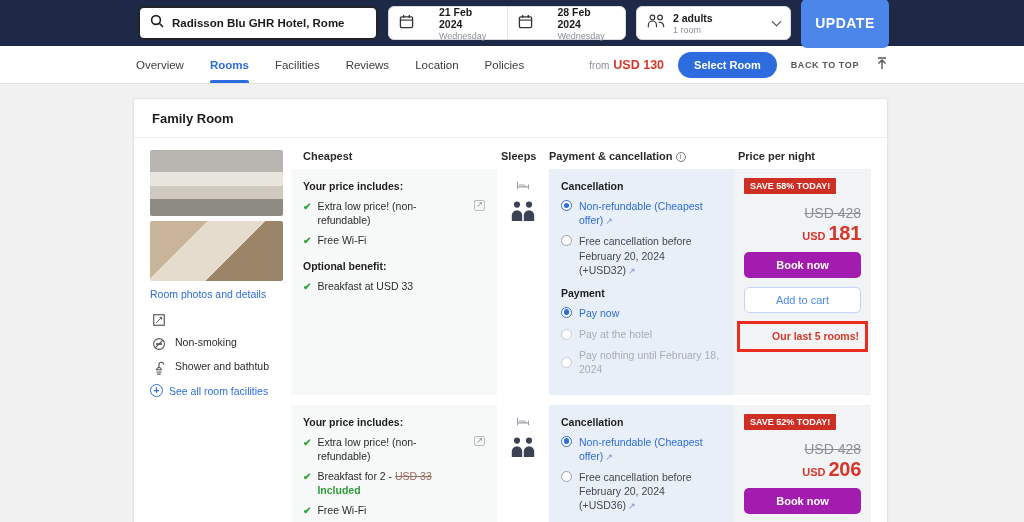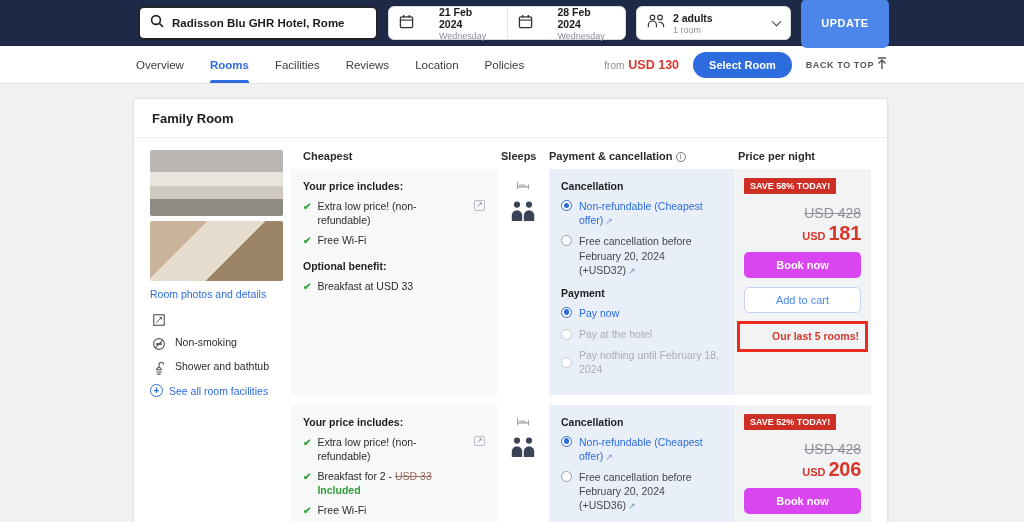--- a/index.html
+++ b/index.html
@@ -17,39 +17,39 @@
   .date-field { flex:1; display:flex; align-items:center; gap:25px; padding:0 10px; height:100%; }
   .date-field + .date-field { border-left:1px solid #e2e4e9; }
   .d-date { font-size:10.5px; font-weight:bold; color:#1b1b1b; }
   .d-day  { font-size:9px; color:#8a8f98; margin-top:1px; }
   .guests-box { width:155px; padding:0 10px; gap:8px; }
   .g-adults { font-size:10.5px; font-weight:bold; color:#1b1b1b; }
   .g-rooms  { font-size:9px; color:#8a8f98; margin-top:1px; }
   .chev { width:7px; height:7px; border-right:1.6px solid #444; border-bottom:1.6px solid #444;
           transform:rotate(45deg); margin-left:auto; margin-top:-3px; flex:none; }
   .update-btn { width:88px; height:49px; background:#4c86ea; color:#fff; border:none;
-                border-radius:6px; font-size:11px; font-weight:bold; letter-spacing:.5px;
+                border-radius:6px; font-size:14px; font-weight:bold; letter-spacing:.5px;
                 font-family:inherit; cursor:pointer; }
 
   
   .subnav { height:38px; background:#fff; border-bottom:1px solid #e3e3e5;
             display:flex; align-items:center; justify-content:space-between;
             padding:0 136px 0 136px; }
   .tabs { display:flex; gap:26px; height:100%; align-items:center; }
   .tab { font-size:11.5px; color:#3c3c3c; cursor:pointer; height:100%;
          display:flex; align-items:center; position:relative; }
   .tab.active { color:#2d6cdf; font-weight:bold; }
   .tab.active::after { content:""; position:absolute; left:0; right:0; bottom:0;
                        height:3px; background:#2d6cdf; border-radius:2px 2px 0 0; }
   .nav-right { display:flex; align-items:center; gap:14px; }
   .from-wrap { font-size:10px; color:#8a8f98; }
   .from-price { font-size:12.5px; font-weight:bold; color:#d7372b; margin-left:4px; }
   .select-room-btn { background:#2d6cdf; color:#fff; border:none; border-radius:16px;
                      padding:7px 16px; font-size:11px; font-weight:bold; font-family:inherit; cursor:pointer; }
-  .back-top { display:flex; align-items:center; gap:2px; font-size:9px; font-weight:bold;
+  .back-top { display:flex; align-items:center; gap:17px; font-size:9px; font-weight:bold;
               letter-spacing:.6px; color:#555; cursor:pointer; }
 
   
   .content { padding:14px 0 0 133px; }
   .card { width:755px; background:#fff; border:1px solid #e4e4e6; border-radius:3px;
           box-shadow:0 1px 3px rgba(0,0,0,.06); overflow:hidden; }
   .card-title { font-size:13px; font-weight:bold; color:#1c1c1c;
                 padding:12px 18px 11px; border-bottom:1px solid #ececee; }
   .card-body { display:flex; padding:12px 16px 10px; }
 
@@ -116,21 +116,21 @@
   .ext { font-size:9px; color:#7a93c4; margin-left:2px; }
   .pay-gap { margin-top:10px; }
 
   .cell-price { background:#f2f3f5; padding:9px 10px 10px; display:flex; flex-direction:column; position:relative; }
   .badge { align-self:flex-start; background:#cf2e24; color:#fff; font-size:9px; font-weight:bold;
            padding:3px 6px; border-radius:1px; }
   .old-price { text-align:right; font-size:14px; color:#8d9098; text-decoration:line-through; margin-top:11px; }
   .new-price { text-align:right; color:#d7372b; margin:1px 0 7px; }
   .new-price .cur { font-size:11px; font-weight:bold; margin-right:3px; }
   .new-price .val { font-size:20px; font-weight:bold; letter-spacing:-0.3px; }
-  .book-btn { width:100%; height:26px; background:#d946ef; color:#fff; border:none; border-radius:5px;
+  .book-btn { width:100%; height:26px; background:#a21caf; color:#fff; border:none; border-radius:5px;
               font-size:11px; font-weight:bold; font-family:inherit; cursor:pointer; }
   .cart-btn { width:100%; height:26px; background:#fff; color:#4c8af0; border:1px solid #c3d4f4;
               border-radius:5px; font-size:11px; font-family:inherit; cursor:pointer; margin-top:9px; }
   .scarcity { text-align:right; font-size:10.5px; font-weight:bold; color:#d7372b; }
   .annotation { border:3px solid #ea2c1e; margin:8px -7px 0; padding:6px 6px 7px; }
 </style>
 </head>
 <body>
 
 <header class="topbar">

